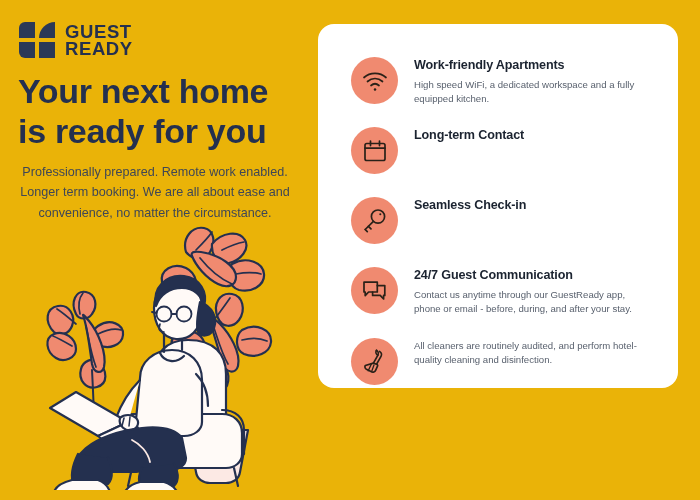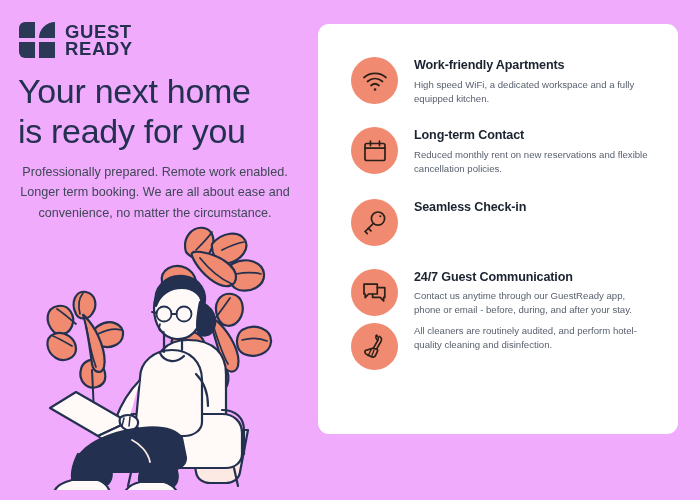--- a/index.html
+++ b/index.html
@@ -8,21 +8,21 @@
     overflow: hidden;
   }
   body {
     background: #fce9e4;
     font-family: "Liberation Sans", sans-serif;
     position: relative;
   }
   #root {
     position: relative;
     width: 700px; height: 500px;
-    background: #f0abfc;
+    background: #eab308;
   }
 
   
   .left-col {
     position: absolute;
     left: 0; top: 0;
     width: 318px; height: 500px;
   }
   .logo-row {
     position: absolute;
@@ -44,21 +44,21 @@
     letter-spacing: 0.6px;
     color: #24304f;
   }
 
   .headline {
     position: absolute;
     left: 18px; top: 71px;
     width: 286px;
     font-size: 34px;
     line-height: 1.19;
-    font-weight: 400;
+    font-weight: 700;
     color: #24304f;
     letter-spacing: -0.3px;
     white-space: pre-line;
   }
 
   .subcopy {
     position: absolute;
     left: 19px; top: 162px;
     width: 272px;
     font-size: 12.6px;
@@ -71,23 +71,23 @@
   .illustration {
     position: absolute;
     left: 36px; top: 222px;
     width: 272px; height: 268px;
   }
 
   
   .panel {
     position: absolute;
     left: 318px; top: 24px;
-    width: 360px; height: 410px;
+    width: 360px; height: 364px;
     background: #ffffff;
-    border-radius: 11px;
+    border-radius: 16px;
   }
   .feature-list {
     position: absolute;
     left: 0; top: 0;
     width: 360px; height: 453px;
     padding: 31px 20px 0 33px;
   }
   .feature {
     display: flex;
     align-items: flex-start;
@@ -121,21 +121,21 @@
     font-size: 9.6px;
     line-height: 1.44;
     color: #59616e;
     font-weight: 400;
     max-width: 236px;
   }
   
   .feature.i0 { margin-bottom: 20px; }
   .feature.i1 { margin-bottom: 21px; }
   .feature.i2 { margin-bottom: 21px; }
-  .feature.i3 { margin-bottom: 4px; }
+  .feature.i3 { margin-bottom: 20px; }
 </style>
 </head>
 <body>
 
 <div id="root">
 
   <div class="left-col">
 
     <div class="logo-row">
       <span>
@@ -287,21 +287,20 @@
         <span class="f-icon">
           <svg width="24" height="24" viewBox="0 0 24 24" fill="none" stroke="#2a2118" stroke-width="1.7" stroke-linecap="round" stroke-linejoin="round">
             <rect x="2" y="4.5" width="20" height="17" rx="1.8"></rect>
             <path d="M2 9.2 H22"></path>
             <path d="M7.5 2 V6.6"></path>
             <path d="M16.5 2 V6.6"></path>
           </svg>
         </span>
         <div class="f-text">
           <div class="f-title">Long-term Contact</div>
-          <div class="f-desc">Reduced monthly rent on new reservations and flexible cancellation policies.</div>
         </div>
       </div>
 
       <div class="feature i2">
         <span class="f-icon">
           <svg width="25" height="25" viewBox="0 0 25 25" fill="none" stroke="#2a2118" stroke-width="1.7" stroke-linecap="round" stroke-linejoin="round">
             <circle cx="16" cy="8.6" r="6.6"></circle>
             <circle cx="18.3" cy="6.3" r="1.05" fill="#2a2118" stroke="none"></circle>
             <path d="M11.4 13.3 L3.2 21.5"></path>
             <path d="M6.4 18.3 L9 20.9"></path>

